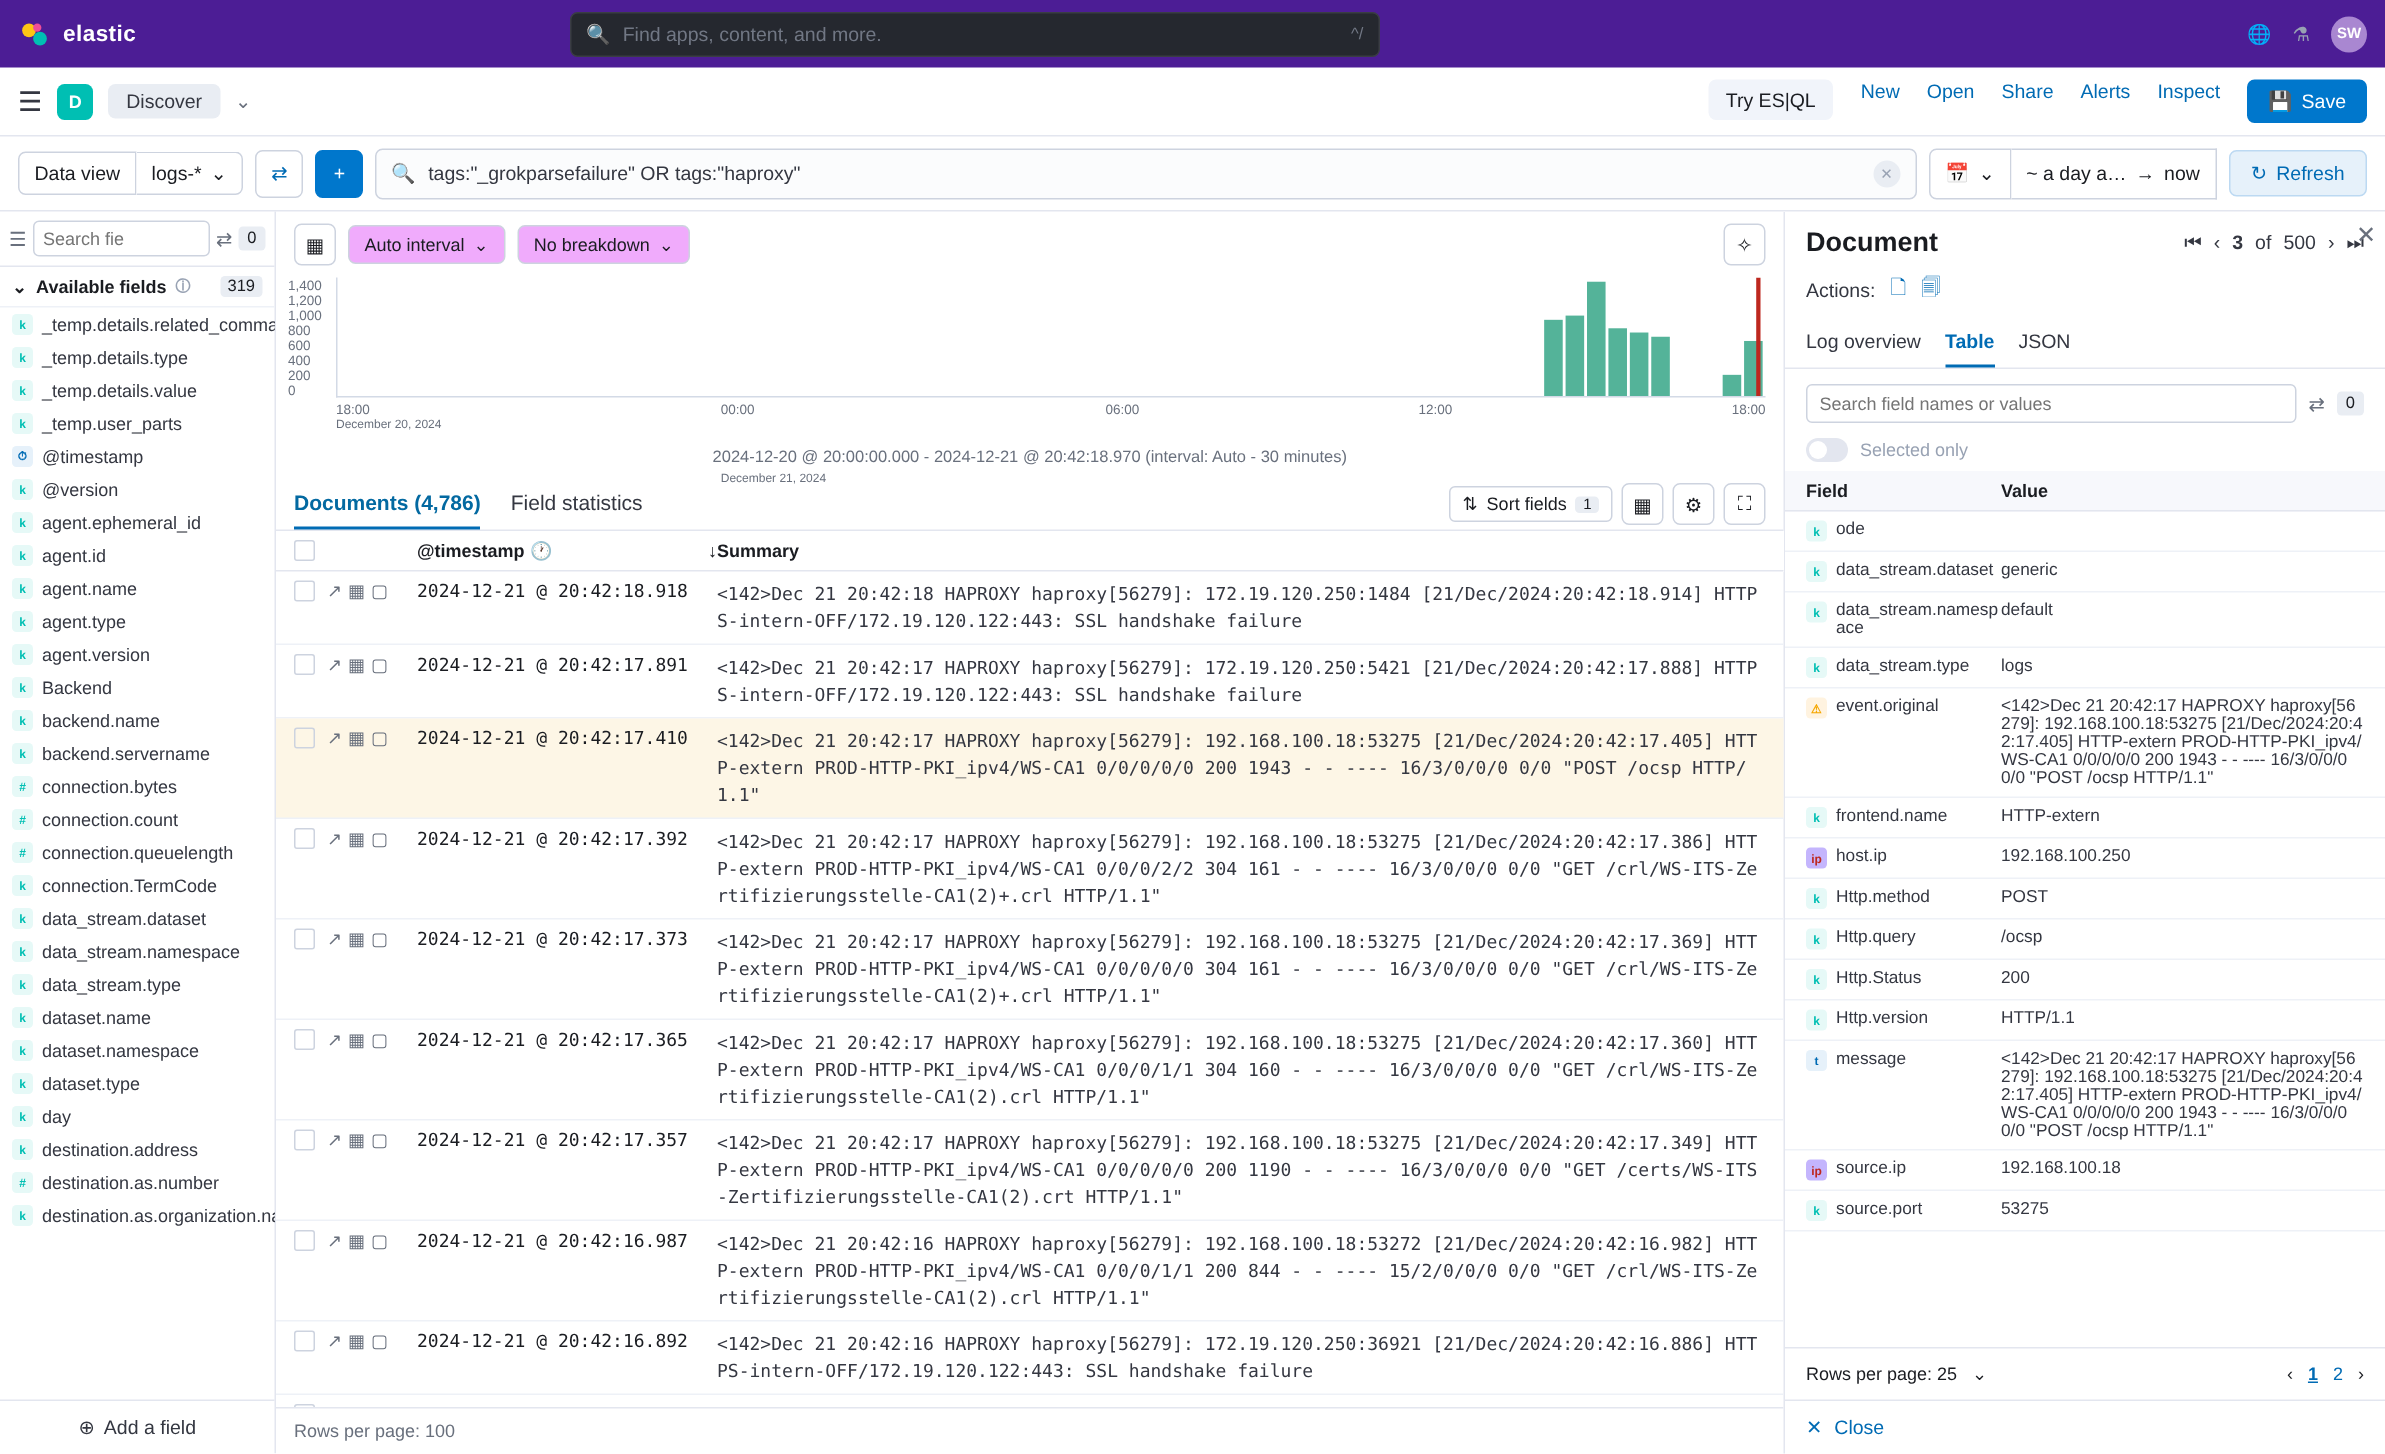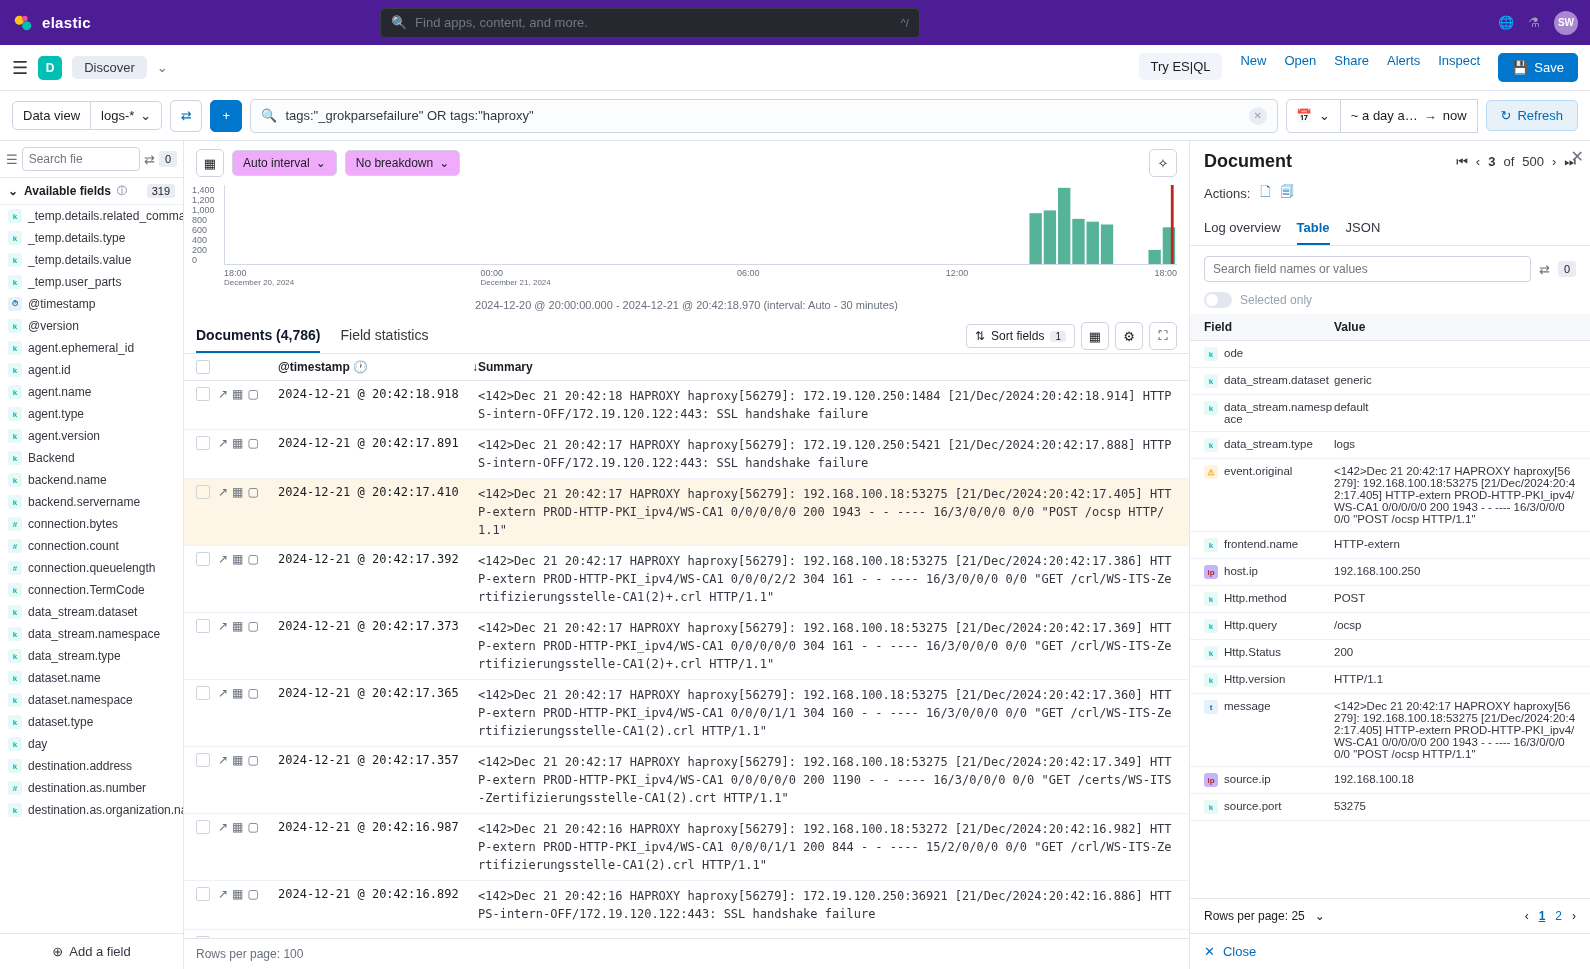--- a/index.html
+++ b/index.html
@@ -64,21 +64,21 @@
 .histo-bar { padding: 8px 12px; display:flex; align-items:center; gap:8px;}
 .histo-btn { border:1px solid #cdd3df; border-radius:5px; padding:5px 10px; font-size:12px; background:#f0abfc; display:flex;align-items:center;gap:6px;}
 .histo-bar .spacer { flex:1; }
 .chart-area { height: 110px; position: relative; padding: 0 12px 0 40px;}
 .chart-yaxis { position:absolute; left:8px; top:0; font-size:9px; color:#69707d; display:flex; flex-direction:column; justify-content:space-between; height:70px;}
 .chart-svg { width:100%; height:80px; border-left:1px solid #d3dae6; border-bottom:1px solid #d3dae6;}
 .chart-xaxis{display:flex;justify-content:space-between;font-size:9px;color:#69707d;padding:0 0 0 0;}
 .chart-caption { text-align:center; font-size:11px; color:#69707d; padding:4px;}
 .tabs-hdr { display:flex; align-items:center; padding: 4px 12px 0; gap:20px; border-bottom:1px solid #e3e6ef;}
 .tab { padding: 8px 0; font-size:14px; color:#343741; cursor:pointer; border-bottom:2px solid transparent;}
-.tab.active { color:#0f172a; border-bottom-color:#006bb4; font-weight:600;}
+.tab.active { color:#0369a1; border-bottom-color:#006bb4; font-weight:600;}
 .tabs-hdr .actions { margin-left:auto; display:flex; gap:6px; align-items:center;}
 .sort-btn{border:1px solid #cdd3df;padding:4px 8px;border-radius:4px;font-size:12px;display:flex;align-items:center;gap:6px;}
 .sort-badge{background:#e9edf3;padding:0 5px;border-radius:3px;font-size:10px;}
 
 
 .doc-table { flex:1; overflow-y:auto; font-size:12px;}
 .doc-head { display:flex; padding:6px 12px; font-weight:600; color:#1a1c21; border-bottom:1px solid #e3e6ef; background:#fff; position:sticky; top:0; align-items:center;}
 .col-chk{width:22px;}
 .col-actions{width:60px;}
 .col-ts{width:200px; display:flex; align-items:center; gap:4px;}
@@ -387,21 +387,21 @@
           <rect x="98.5" y="53.57142857142857" width="1.3" height="46.42857142857143"></rect>
           <line x1="99.5" x2="99.5" y1="0" y2="100" stroke="#bd271e" stroke-width="0.3"></line>
         </svg>
       <div class="chart-xaxis" id="xaxis">
           <div>
             <div>18:00</div>
             <div style="font-size:8px;">December 20, 2024</div>
           </div>
           <div>
             <div>00:00</div>
-            <div style="font-size:8px;">December 21, 2024</div>
+            <div style="font-size:8px;margin-top:36px;">December 21, 2024</div>
           </div>
           <div>
             <div>06:00</div>
             <div style="font-size:8px;"></div>
           </div>
           <div>
             <div>12:00</div>
             <div style="font-size:8px;"></div>
           </div>
           <div>

